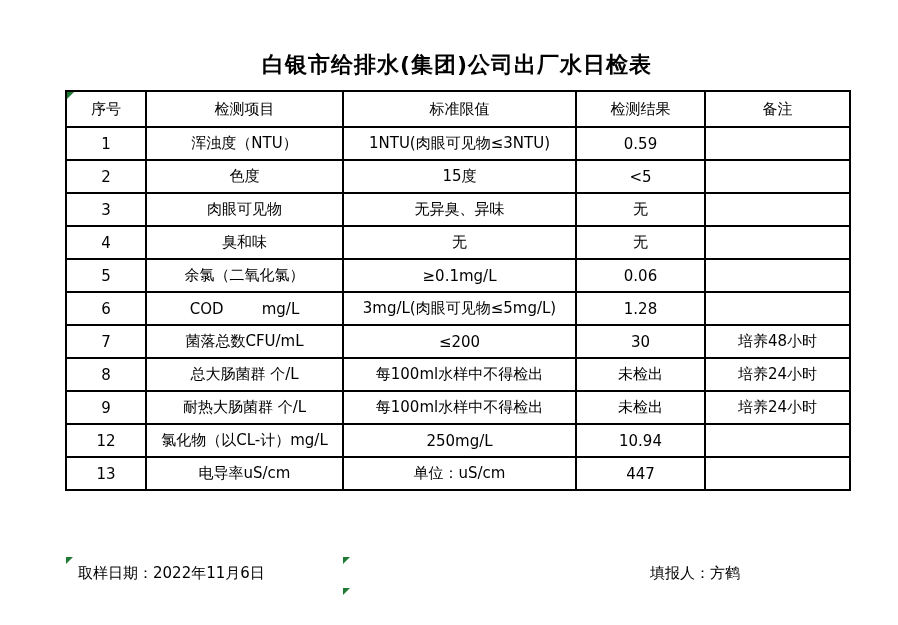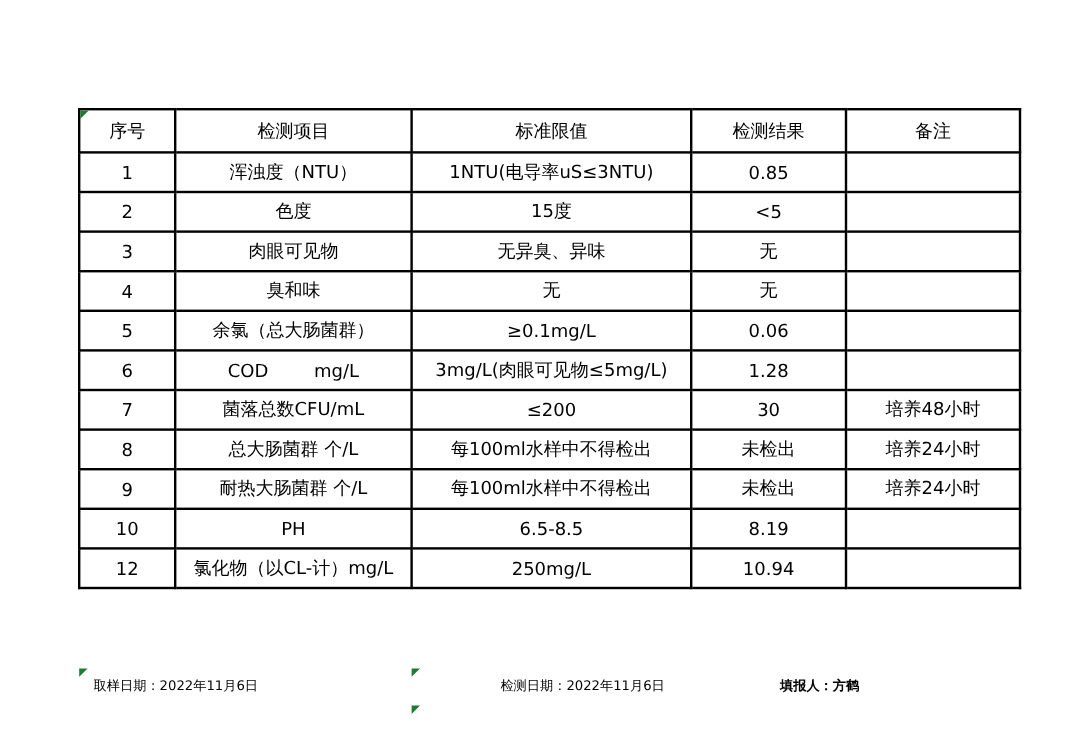--- a/index.html
+++ b/index.html
@@ -37,40 +37,41 @@
     overflow:hidden;
     white-space:pre;
   }
   table.report thead tr{height:36px;}
   table.report tbody tr{height:33px;}
   col.c-no{width:80px;}
   col.c-item{width:197px;}
   col.c-standard{width:233px;}
   col.c-result{width:129px;}
   col.c-remark{width:145px;}
-  .footer-line{position:absolute;top:564px;left:0;width:732px;height:20px;font-size:11px;}
+  .footer-line{position:absolute;top:564px;left:0;width:732px;height:20px;font-size:15px;}
   .footer-item{position:absolute;white-space:nowrap;}
   .f-sample{left:78px;}
   .f-test{left:417px;}
-  .f-reporter{left:650px;font-weight:bold;}
+  .f-reporter{left:650px;}
   .tri{
     position:absolute;width:0;height:0;
     border-top:7px solid #1F7A33;
     border-right:7px solid transparent;
   }
   .tri-1{left:67px;top:92px;}
   .tri-2{left:66px;top:557px;}
   .tri-3{left:343px;top:557px;}
   .tri-4{left:343px;top:588px;}
 </style>
 </head>
 <body>
 
 <div class="page">
 
+  <div class="doc-title">白银市给排水(集团)公司出厂水日检表</div>
 
   <table class="report">
     <colgroup>
       <col class="c-no">
         <col class="c-item">
         <col class="c-standard">
         <col class="c-result">
         <col class="c-remark">
     </colgroup>
     <thead>
@@ -79,22 +80,22 @@
         <th>检测项目</th>
         <th>标准限值</th>
         <th>检测结果</th>
         <th>备注</th>
       </tr>
     </thead>
     <tbody>
         <tr>
           <td>1</td>
           <td>浑浊度（NTU）</td>
-          <td>1NTU(电导率uS≤3NTU)</td>
-          <td>0.85</td>
+          <td>1NTU(肉眼可见物≤3NTU)</td>
+          <td>0.59</td>
           <td></td>
         </tr>
         <tr>
           <td>2</td>
           <td>色度</td>
           <td>15度</td>
           <td>&lt;5</td>
           <td></td>
         </tr>
         <tr>
@@ -106,21 +107,21 @@
         </tr>
         <tr>
           <td>4</td>
           <td>臭和味</td>
           <td>无</td>
           <td>无</td>
           <td></td>
         </tr>
         <tr>
           <td>5</td>
-          <td>余氯（总大肠菌群）</td>
+          <td>余氯（二氧化氯）</td>
           <td>≥0.1mg/L</td>
           <td>0.06</td>
           <td></td>
         </tr>
         <tr>
           <td>6</td>
           <td>COD        mg/L</td>
           <td>3mg/L(肉眼可见物≤5mg/L)</td>
           <td>1.28</td>
           <td></td>
@@ -140,40 +141,39 @@
           <td>培养24小时</td>
         </tr>
         <tr>
           <td>9</td>
           <td>耐热大肠菌群 个/L</td>
           <td>每100ml水样中不得检出</td>
           <td>未检出</td>
           <td>培养24小时</td>
         </tr>
         <tr>
-          <td>10</td>
-          <td>PH</td>
-          <td>6.5-8.5</td>
-          <td>8.19</td>
-          <td></td>
-        </tr>
-        <tr>
           <td>12</td>
           <td>氯化物（以CL-计）mg/L</td>
           <td>250mg/L</td>
           <td>10.94</td>
+          <td></td>
+        </tr>
+        <tr>
+          <td>13</td>
+          <td>电导率uS/cm</td>
+          <td>单位：uS/cm</td>
+          <td>447</td>
           <td></td>
         </tr>
       </tbody>
   </table>
 
   <div class="tri tri-1"></div>
   <div class="tri tri-2"></div>
   <div class="tri tri-3"></div>
   <div class="tri tri-4"></div>
 
   <div class="footer-line">
     <span class="footer-item f-sample">取样日期：2022年11月6日</span>
-    <span class="footer-item f-test">检测日期：2022年11月6日</span>
     <span class="footer-item f-reporter">填报人：方鹤</span>
   </div>
 
 </div>
 
 </body></html>

